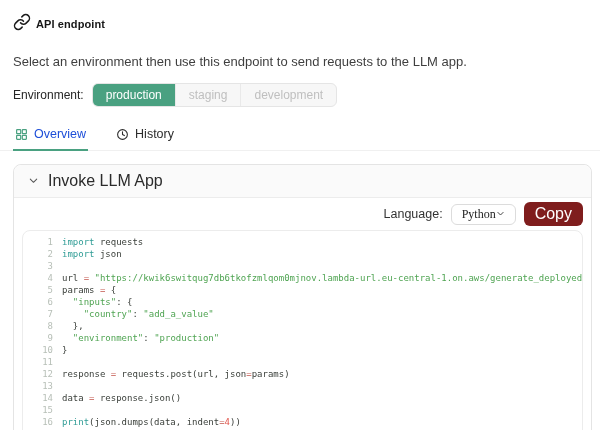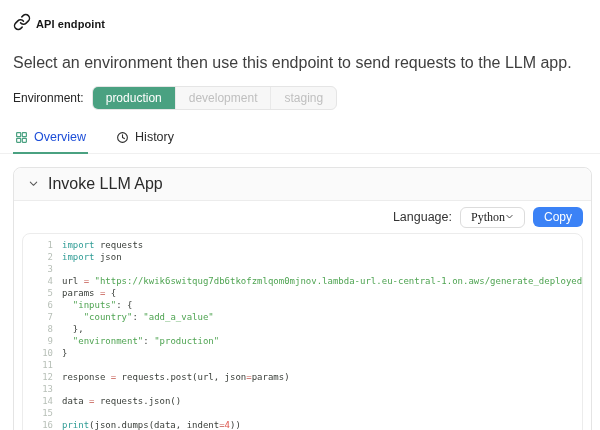--- a/index.html
+++ b/index.html
@@ -7,21 +7,21 @@
   body {
     width:600px; height:430px; overflow:hidden;
     background:#ffffff; color:#262626;
     font-family:"Liberation Sans", sans-serif;
   }
   .page { padding:10px 8px 0 13px; }
 
   .title-row { display:flex; align-items:center; gap:5px; margin-top:3px; }
   .page-title { font-size:11px; font-weight:700; margin:0; color:#171717; letter-spacing:.1px; }
 
-  .desc { margin:19px 0 0; font-size:16px; color:#3f3f3f; }
+  .desc { margin:19px 0 0; font-size:13px; color:#3f3f3f; }
 
   .env-row { margin-top:14px; display:flex; align-items:center; gap:8px; font-size:12px; color:#262626; }
   .segmented { display:inline-flex; border:1px solid #e5e5e5; border-radius:6px; background:#f7f7f7; overflow:hidden; }
   .seg {
     border:none; background:transparent; font-family:inherit; font-size:12px;
     padding:4px 13px; color:#bfbfbf; cursor:pointer; border-left:1px solid #e9e9e9;
   }
   .seg:first-child { border-left:none; }
   .seg.selected { background:#4aa181; color:#fff; border-radius:0; }
 
@@ -44,22 +44,22 @@
     font-size:16px; color:#2b2b2b; cursor:pointer;
   }
   .panel-body { padding:5px 8px 12px; }
 
   .toolbar { display:flex; justify-content:flex-end; align-items:center; gap:8px; font-size:12.5px; color:#333; height:22px; }
   .select {
     display:inline-flex; align-items:center; background:#fff;
     border:1px solid #dcdcdc; border-radius:6px; padding:2px 10px; font-size:12px; color:#222; cursor:pointer;font-family:Liberation Serif, serif;
   }
   .copy-btn {
-    background:#3b82f6; color:#fff; border:none; border-radius:6px;
-    padding:3px 11px; font-size:12px; font-family:inherit; cursor:pointer;
+    background:#7f1d1d; color:#fff; border:none; border-radius:6px;
+    padding:3px 11px; font-size:16px; font-family:inherit; cursor:pointer;
   }
 
   .code-block {
     margin-top:5px; border:1px solid #ececec; border-radius:8px; background:#fff;
     padding:5px 0; overflow:hidden;
     font-family:"DejaVu Sans Mono", monospace; font-size:9px; line-height:12px;
   }
   .code-line { display:flex; }
   .line-no { flex:none; width:30px; text-align:right; color:#b7bfb7; user-select:none; }
   .line-content { white-space:pre; padding-left:9px; color:#3a3f3a; }
@@ -83,22 +83,22 @@
     </span>
     <h1 class="page-title">API endpoint</h1>
   </div>
 
   <p class="desc">Select an environment then use this endpoint to send requests to the LLM app.</p>
 
   <div class="env-row">
     <span>Environment:</span>
     <div class="segmented">
       <button class="seg selected">production</button>
+      <button class="seg">staging</button>
       <button class="seg">development</button>
-      <button class="seg">staging</button>
     </div>
   </div>
 
   <div class="tabbar">
     <div class="tab active">
       <span class="ticon">
         <svg width="13" height="13" viewBox="0 0 24 24" fill="none" stroke="#4aa181" stroke-width="2.2" stroke-linejoin="round">
           <rect x="3" y="3" width="7.5" height="7.5" rx="1"></rect>
           <rect x="13.5" y="3" width="7.5" height="7.5" rx="1"></rect>
           <rect x="3" y="13.5" width="7.5" height="7.5" rx="1"></rect>
@@ -188,21 +188,21 @@
           <div class="code-line">
             <span class="line-no">12</span>
             <span class="line-content"><span class="tok-pl">response </span><span class="tok-op">=</span><span class="tok-pl"> requests.post(url, json</span><span class="tok-op">=</span><span class="tok-pl">params)</span></span>
           </div>
           <div class="code-line">
             <span class="line-no">13</span>
             <span class="line-content"> </span>
           </div>
           <div class="code-line">
             <span class="line-no">14</span>
-            <span class="line-content"><span class="tok-pl">data </span><span class="tok-op">=</span><span class="tok-pl"> requests.json()</span></span>
+            <span class="line-content"><span class="tok-pl">data </span><span class="tok-op">=</span><span class="tok-pl"> response.json()</span></span>
           </div>
           <div class="code-line">
             <span class="line-no">15</span>
             <span class="line-content"> </span>
           </div>
           <div class="code-line">
             <span class="line-no">16</span>
             <span class="line-content"><span class="tok-kw">print</span><span class="tok-pl">(json.dumps(data, indent</span><span class="tok-op">=</span><span class="tok-num">4</span><span class="tok-pl">))</span></span>
           </div>
           <div class="code-line">

